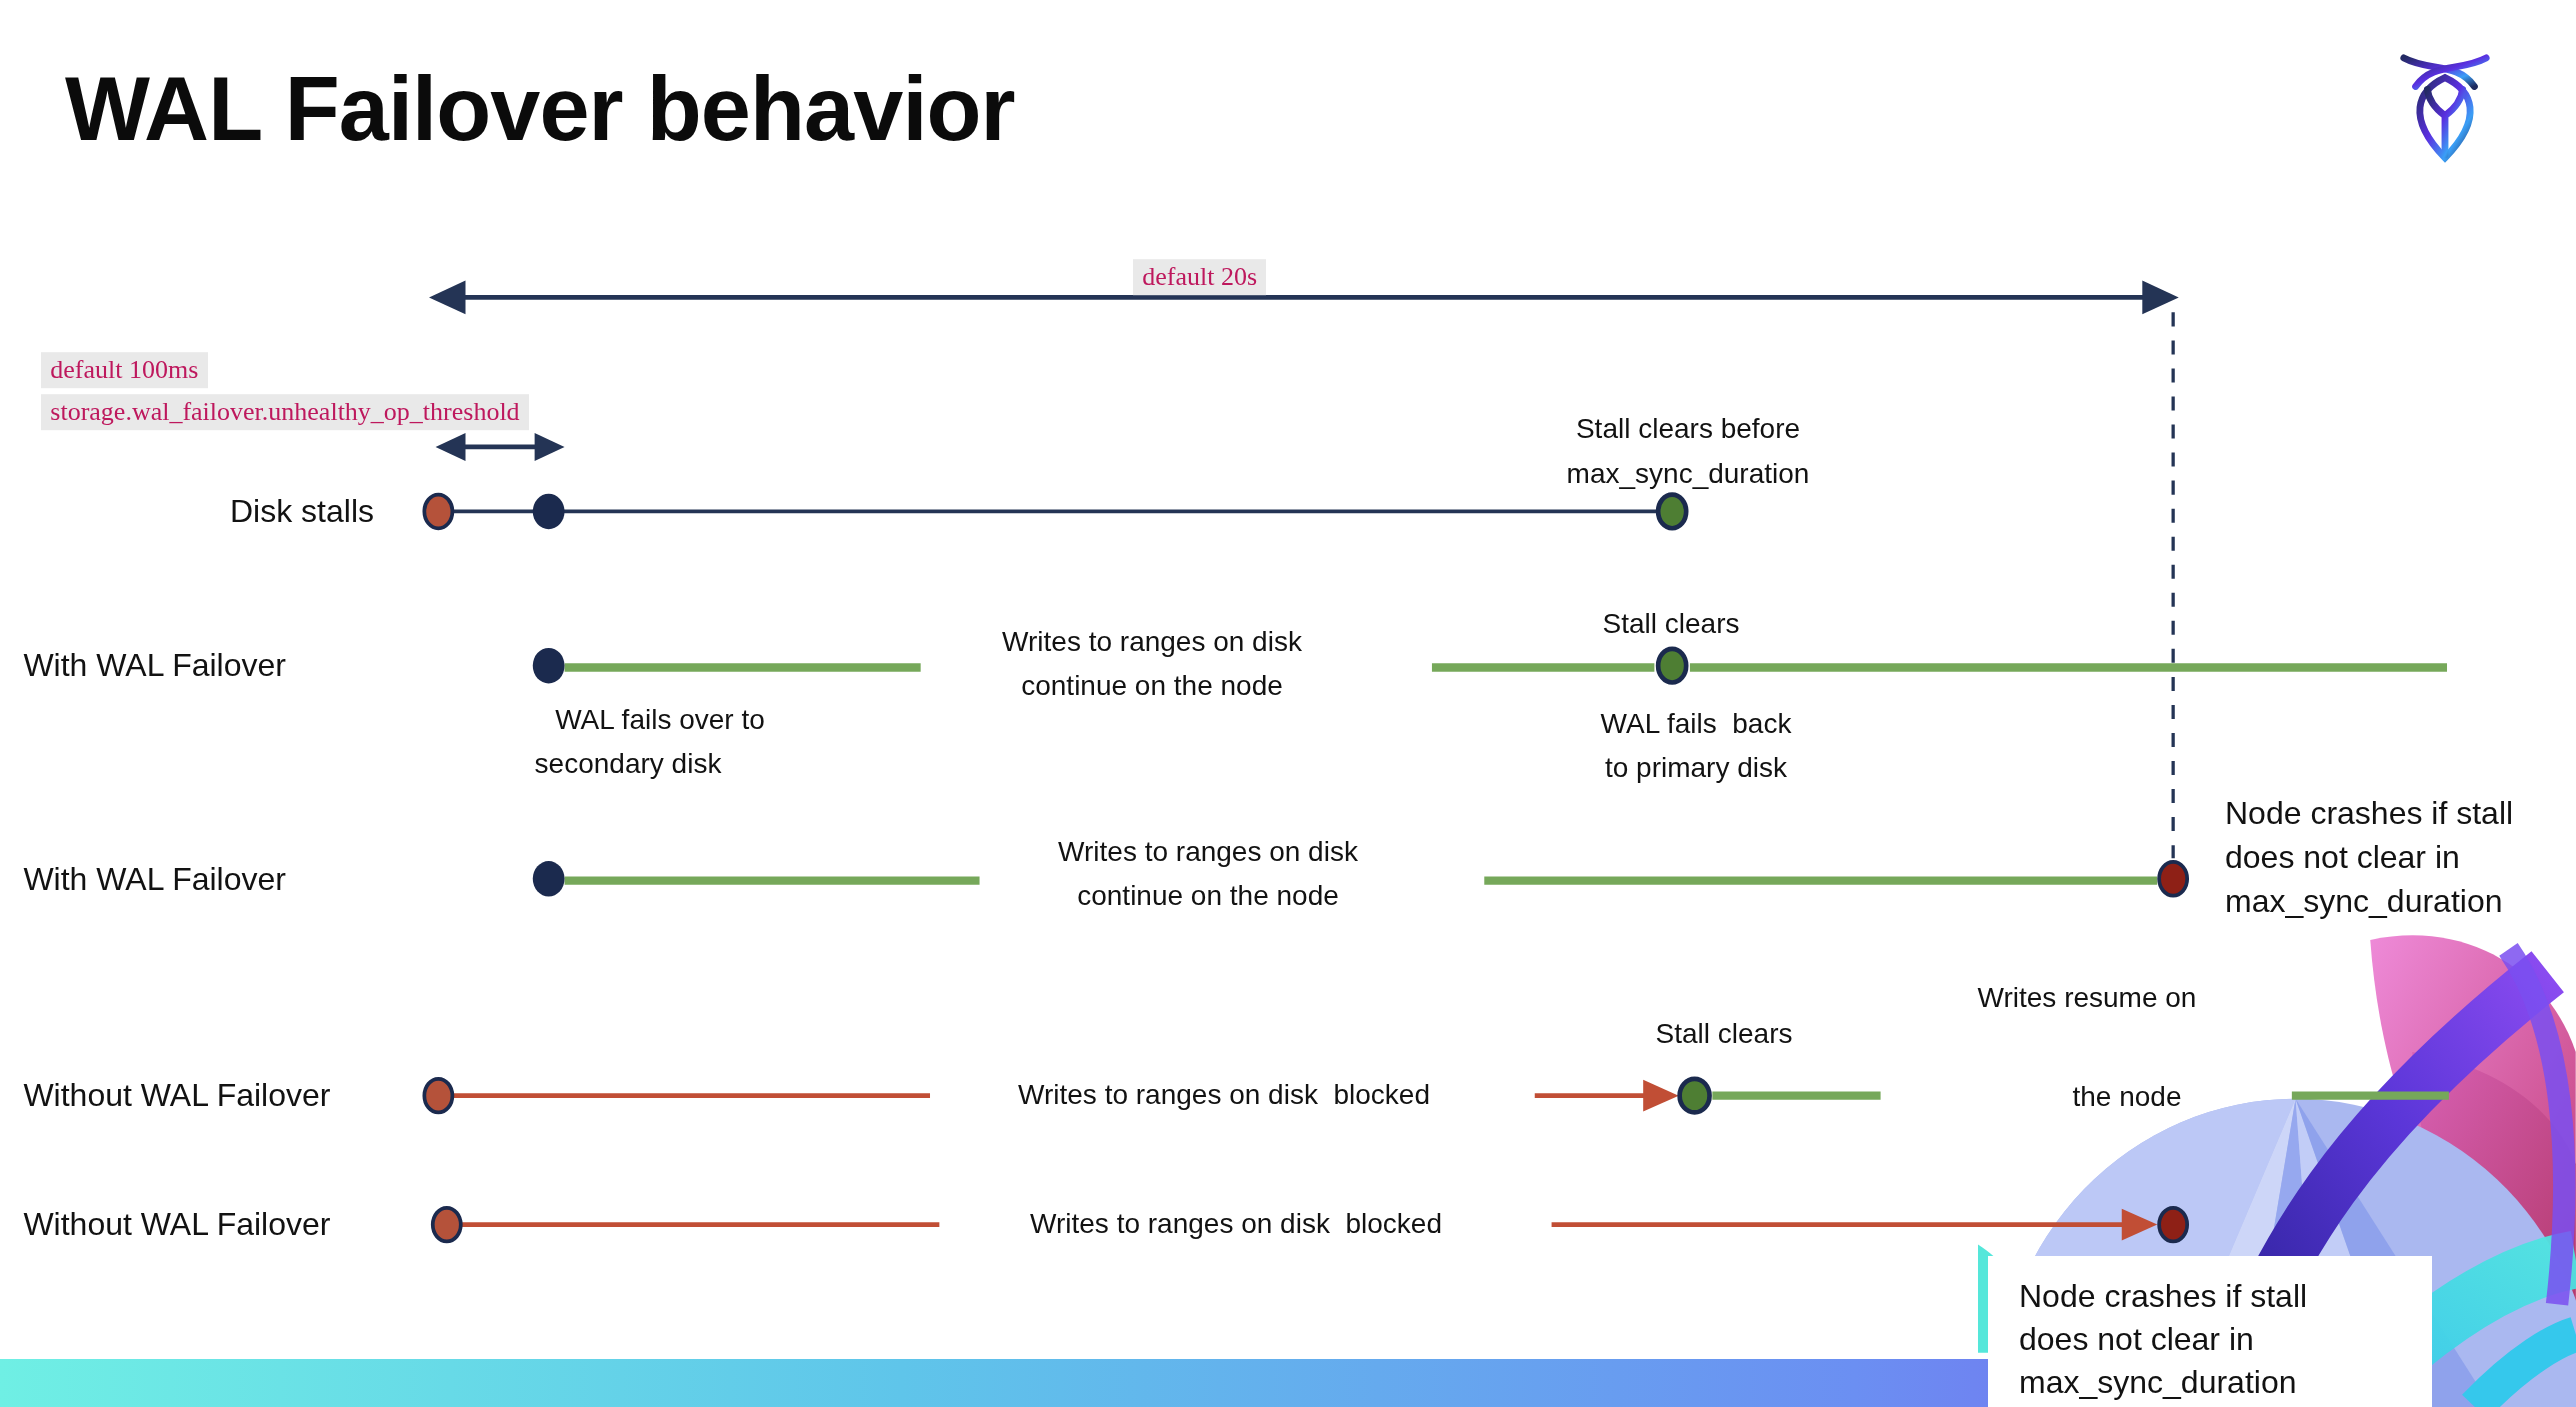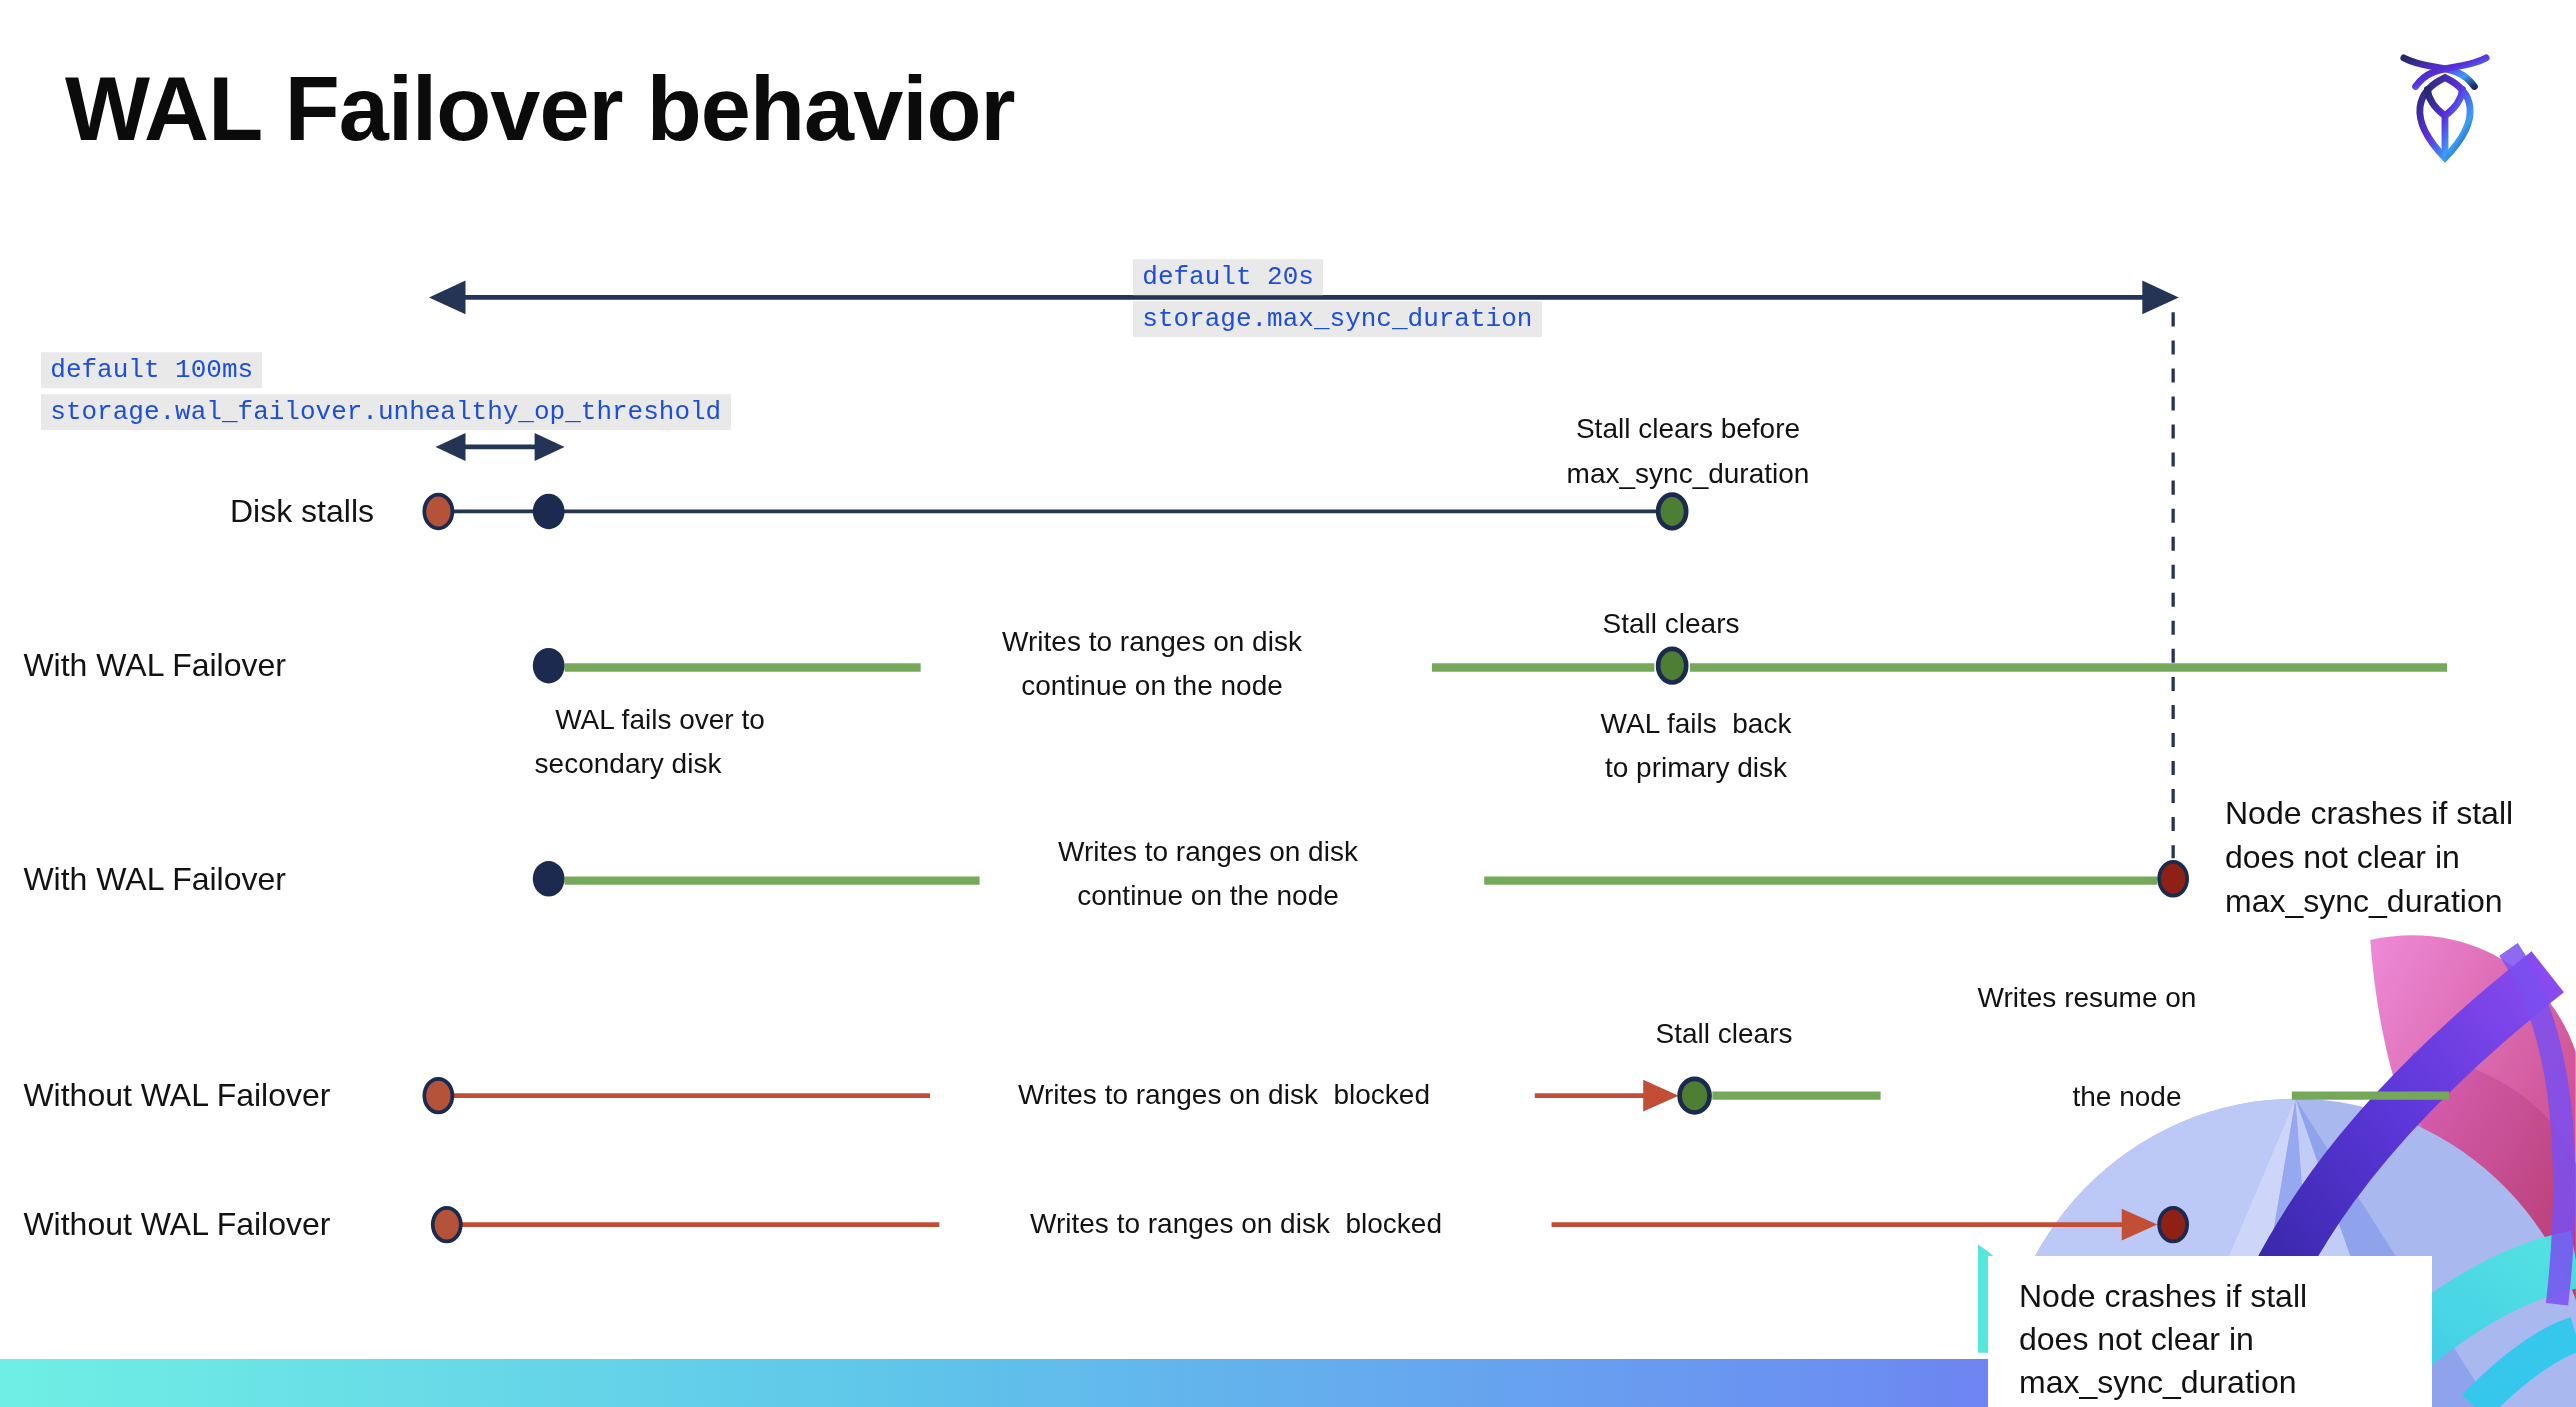--- a/index.html
+++ b/index.html
@@ -3,22 +3,22 @@
 <meta charset="utf-8">
 <style>
   html,body{margin:0;padding:0;background:#ffffff;}
   #canvas{position:relative;width:2576px;height:1408px;background:#ffffff;overflow:hidden;
           font-family:"Liberation Sans",sans-serif;color:#121212;}
   .abs{position:absolute;}
   .title{font-size:90px;font-weight:700;letter-spacing:-0.9px;color:#0b0b0b;}
   .rowlabel{font-size:32px;transform:translateY(-50%);white-space:pre;}
   .ann{font-size:28px;transform:translate(-50%,-50%);white-space:pre;text-align:center;}
   .annL{font-size:32px;transform:translateY(-50%);white-space:pre;}
-  .mono{font-family:Liberation Mono, monospace;font-size:26px;
-        background:#e9e9e9;padding:2.8px 9.3px;transform:translateY(-50%);white-space:pre;color:#1d4ed8;text-align:right;}
+  .mono{font-family:Liberation Serif, serif;font-size:26px;
+        background:#e9e9e9;padding:2.8px 9.3px;transform:translateY(-50%);white-space:pre;color:#be185d;text-align:right;}
   .layer-lines{z-index:4;pointer-events:none;}
   .layer-art{z-index:1;}
   .layer-text{z-index:5;}
   #infobox{left:1988px;top:1256px;width:444px;height:151px;background:#ffffff;z-index:3;}
   #infobox .bline{position:relative;margin-left:31px;font-size:32px;line-height:43px;white-space:pre;}
   #infobox{padding-top:18.7px;box-sizing:border-box;}
   #bottombar{left:0;top:1359px;width:2576px;height:49px;z-index:0;
      background:linear-gradient(90deg,#6fefe4 0%,#5fc5ea 35%,#6b8ff2 72%,#7d52ec 100%);}
 </style>
 </head>
@@ -119,21 +119,20 @@
     <ellipse cx="1813" cy="1172" rx="16" ry="18" fill="#4e7e33" stroke="#1b2a4e" stroke-width="5"></ellipse>
 
     <line x1="494" y1="1310" x2="1005" y2="1310" stroke="#c14e35" stroke-width="5"></line>
     <line x1="1660" y1="1310" x2="2280" y2="1310" stroke="#c14e35" stroke-width="5"></line>
     <polygon points="2308,1310 2270,1293 2270,1327" fill="#c14e35"></polygon>
     <ellipse cx="478" cy="1310" rx="15" ry="18" fill="#b5523a" stroke="#1b2a4e" stroke-width="4"></ellipse>
     <ellipse cx="2325" cy="1310" rx="15" ry="18" fill="#8e2016" stroke="#1b2a4e" stroke-width="4"></ellipse>
   </svg>
 
   <div class="abs mono layer-text" style="left:1133px;top:277px;">default 20s</div>
-  <div class="abs mono layer-text" style="left:1133px;top:319px;">storage.max_sync_duration</div>
   <div class="abs mono layer-text" style="left:41px;top:370px;">default 100ms</div>
   <div class="abs mono layer-text" style="left:41px;top:412px;">storage.wal_failover.unhealthy_op_threshold</div>
 
   <div class="abs rowlabel layer-text" style="left:230px;top:511px;">Disk stalls</div>
   <div class="abs rowlabel layer-text" style="left:23.4px;top:665px;">With WAL Failover</div>
   <div class="abs rowlabel layer-text" style="left:23.4px;top:879px;">With WAL Failover</div>
   <div class="abs rowlabel layer-text" style="left:23.4px;top:1095px;">Without WAL Failover</div>
   <div class="abs rowlabel layer-text" style="left:23.4px;top:1224px;">Without WAL Failover</div>
 
   <div class="abs ann layer-text" style="left:1688px;top:429px;">Stall clears before</div>

